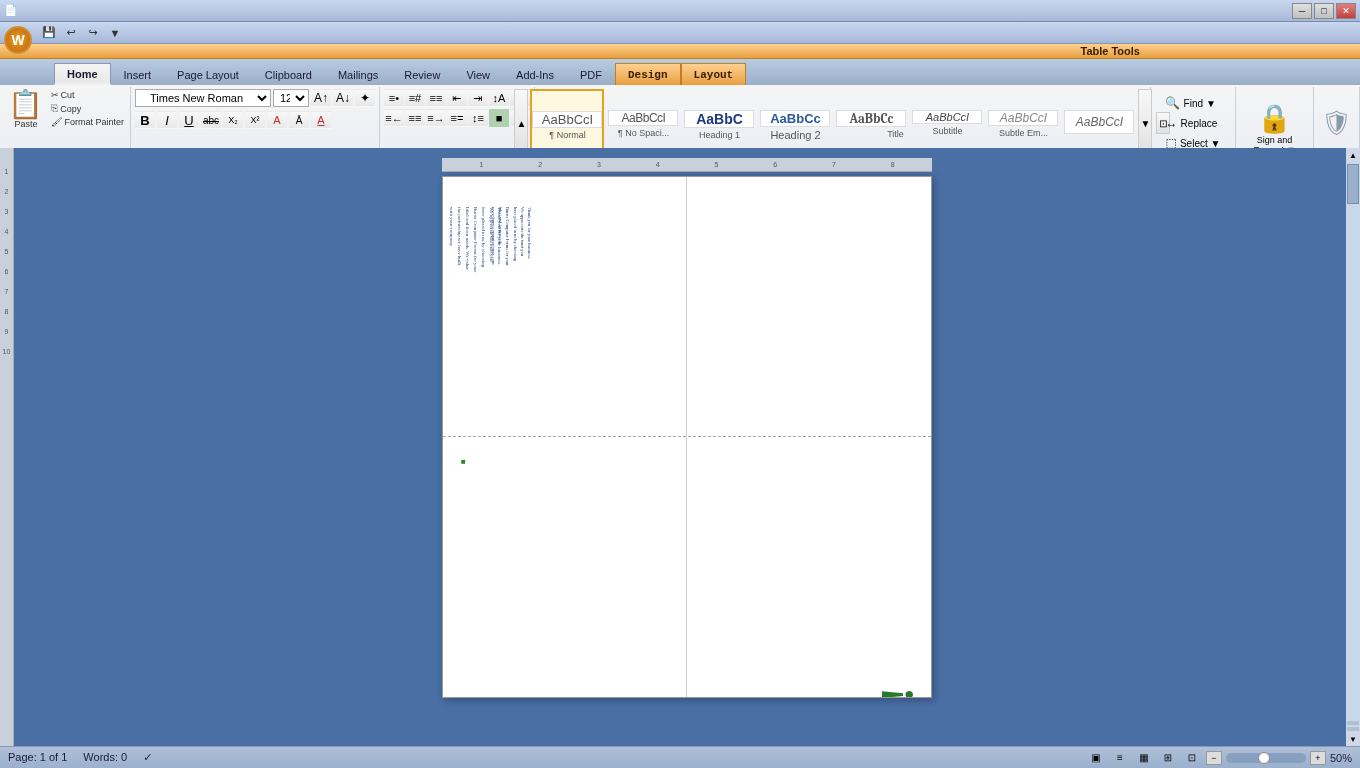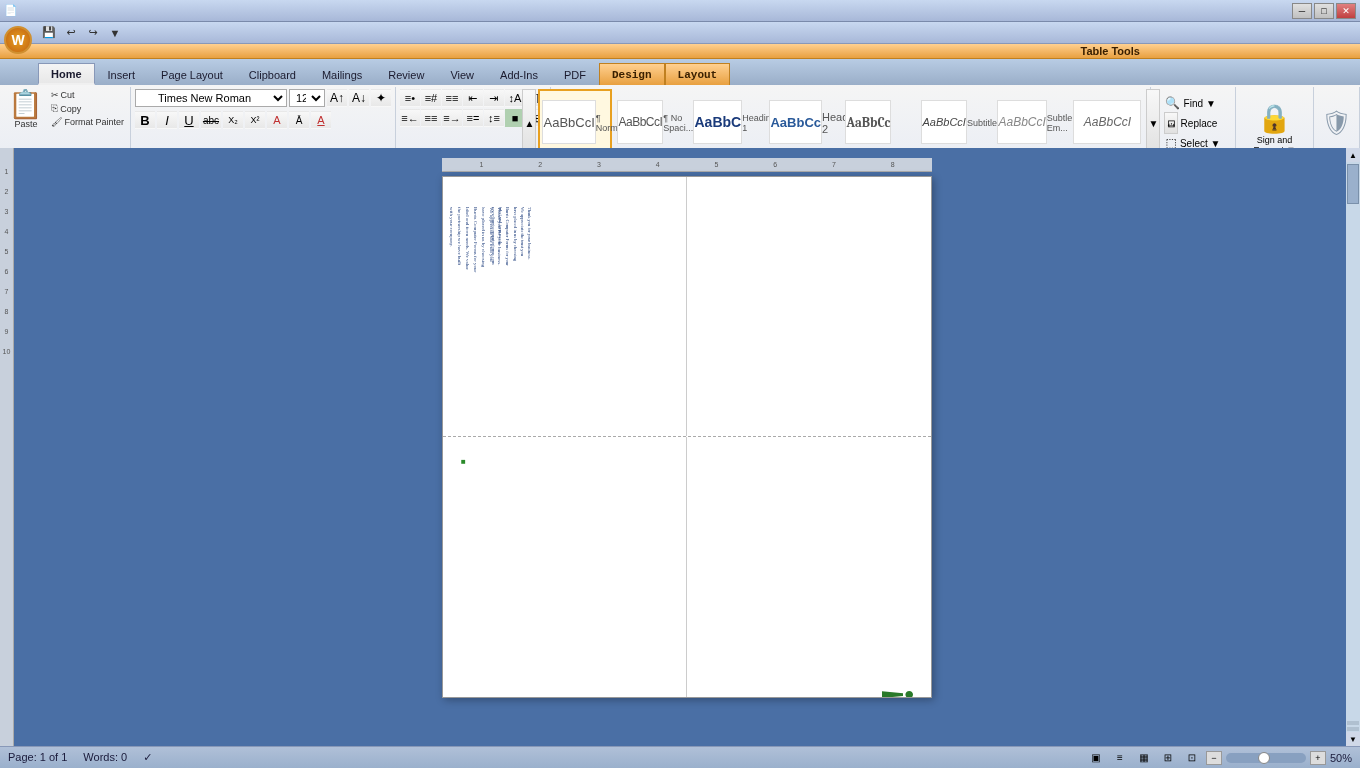--- a/index.html
+++ b/index.html
@@ -38,21 +38,21 @@
       display: flex;
       align-items: center;
       padding: 0 40px;
       gap: 4px;
       border-bottom: 1px solid #8898b8;
     }
     .qa-btn { width: 18px; height: 18px; display: flex; align-items: center; justify-content: center; font-size: 11px; color: #333; cursor: pointer; }
     #ribbon-tabs {
       display: flex;
       align-items: flex-end;
-      padding-left: 38px;
+      padding-left: 54px;
       background: linear-gradient(to bottom, #b8cce4, #9aaec8);
       height: 26px;
     }
     .ribbon-tab {
       padding: 4px 12px;
       font-size: 11px;
       cursor: pointer;
       border: 1px solid transparent;
       border-bottom: none;
       color: #1a1a2e;
@@ -137,21 +137,21 @@
       font-size: 9px; color: #333; cursor: pointer;
       padding: 1px 2px; white-space: nowrap;
     }
 
     
     #group-font { min-width: 200px; }
     .font-row1 { display: flex; align-items: center; gap: 2px; margin-bottom: 2px; }
     .font-row2 { display: flex; align-items: center; gap: 2px; margin-bottom: 2px; }
     .font-select {
       background: white; border: 1px solid #aaa; font-size: 11px;
-      padding: 1px 18px; height: 18px; min-width: 120px;
+      padding: 1px 10px; height: 18px; min-width: 120px;
     }
     .font-size-select {
       background: white; border: 1px solid #aaa; font-size: 11px;
       padding: 1px 2px; height: 18px; width: 36px;
     }
     .icon-btn {
       width: 20px; height: 18px; display: flex; align-items: center; justify-content: center;
       font-size: 11px; cursor: pointer; border: 1px solid transparent;
       background: linear-gradient(to bottom, #f8f8f8, #e8e8e8);
     }
@@ -159,21 +159,21 @@
     .italic-btn { font-style: italic; font-size: 13px; }
     .underline-btn { text-decoration: underline; font-size: 13px; }
     .strike-btn { text-decoration: line-through; font-size: 10px; }
 
     
     #group-paragraph { min-width: 150px; }
 
     
     #group-styles { flex: 1; }
     .style-item {
-      display: flex; flex-direction: row; align-items: center;
+      display: flex; flex-direction: column; align-items: center;
       width: 74px; height: 68px; cursor: pointer; border: 1px solid transparent;
       padding: 20px 2px; font-size: 9px; color: #555;
     }
     .style-item.active-style { border: 2px solid #e8a020; background: #fff8e0; }
     .style-preview {
       font-size: 14px; font-weight: normal;
       display: flex; align-items: center; justify-content: center;
       width: 70px; height: 44px; margin-bottom: 2px;
       border: 1px solid #ddd; background: white;
     }

